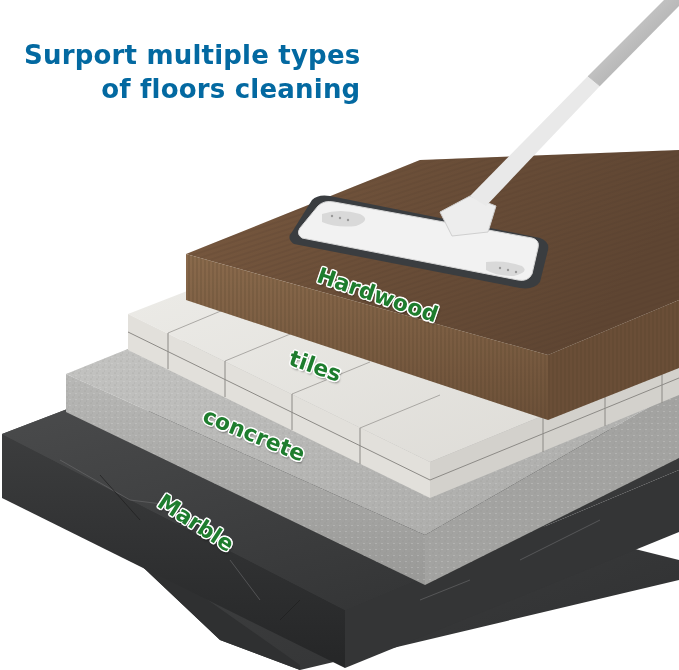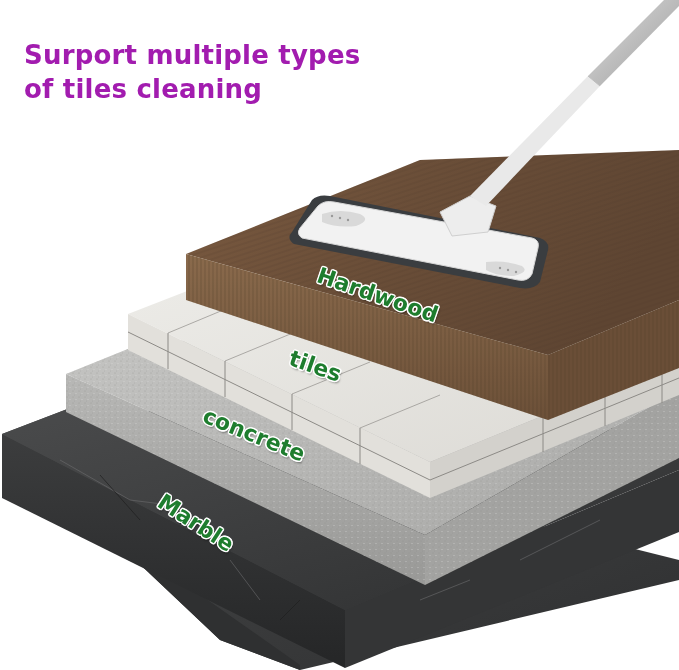--- a/index.html
+++ b/index.html
@@ -1,18 +1,18 @@
 <!DOCTYPE html>
 <html><head>
   <meta charset="utf-8">
   <style>
     html, body { margin: 0; padding: 0; background: #ffffff; }
     body { width: 679px; height: 670px; position: relative; overflow: hidden; font-family: "DejaVu Sans", sans-serif; }
     .scene { position: absolute; left: 0; top: 0; width: 679px; height: 670px; }
-    .headline { position: absolute; left: 24px; top: 38px; margin: 0; font-family: "DejaVu Sans", sans-serif; font-weight: bold; font-size: 26px; line-height: 34px; color: #a21caf; letter-spacing: 0.2px; }
+    .headline { position: absolute; left: 24px; top: 38px; margin: 0; font-family: "DejaVu Sans", sans-serif; font-weight: bold; font-size: 26px; line-height: 34px; color: #0369a1; letter-spacing: 0.2px; text-align: right; }
     .headline span { display: block; }
     .floor-label { position: absolute; font-family: "DejaVu Sans", sans-serif; font-weight: bold; color: #1e7d2e; font-size: 22px; white-space: nowrap; transform-origin: left center;
       text-shadow: 1.5px 0 0 #fff, -1.5px 0 0 #fff, 0 1.5px 0 #fff, 0 -1.5px 0 #fff, 1px 1px 0 #fff, -1px -1px 0 #fff, 1px -1px 0 #fff, -1px 1px 0 #fff, 2px 2px 2px rgba(0,0,0,0.35); }
     .label-hardwood { left: 318px; top: 262px; transform: rotate(19deg); }
     .label-tiles { left: 290px; top: 345px; transform: rotate(19deg); }
     .label-concrete { left: 204px; top: 402px; transform: rotate(22deg); }
     .label-marble { left: 160px; top: 487px; transform: rotate(33deg); }
   </style>
 </head>
 <body>
@@ -136,19 +136,19 @@
 
     <polygon points="470,196 486,206 600,86 588,76" fill="#e9e9e9"></polygon>
 
     <polygon points="588,76 600,86 679,6 679,-6 670,-6" fill="url(#handle)"></polygon>
     <line x1="588" y1="76" x2="600" y2="86" stroke="#bdbdbd" stroke-width="1"></line>
   </g>
 </svg>
 
 <h1 class="headline">
   <span>Surport multiple types</span>
-  <span>of tiles cleaning</span>
+  <span>of floors cleaning</span>
 </h1>
 
 <div class="floor-label label-hardwood">Hardwood</div>
 <div class="floor-label label-tiles">tiles</div>
 <div class="floor-label label-concrete">concrete</div>
 <div class="floor-label label-marble">Marble</div>
 
 </body></html>

